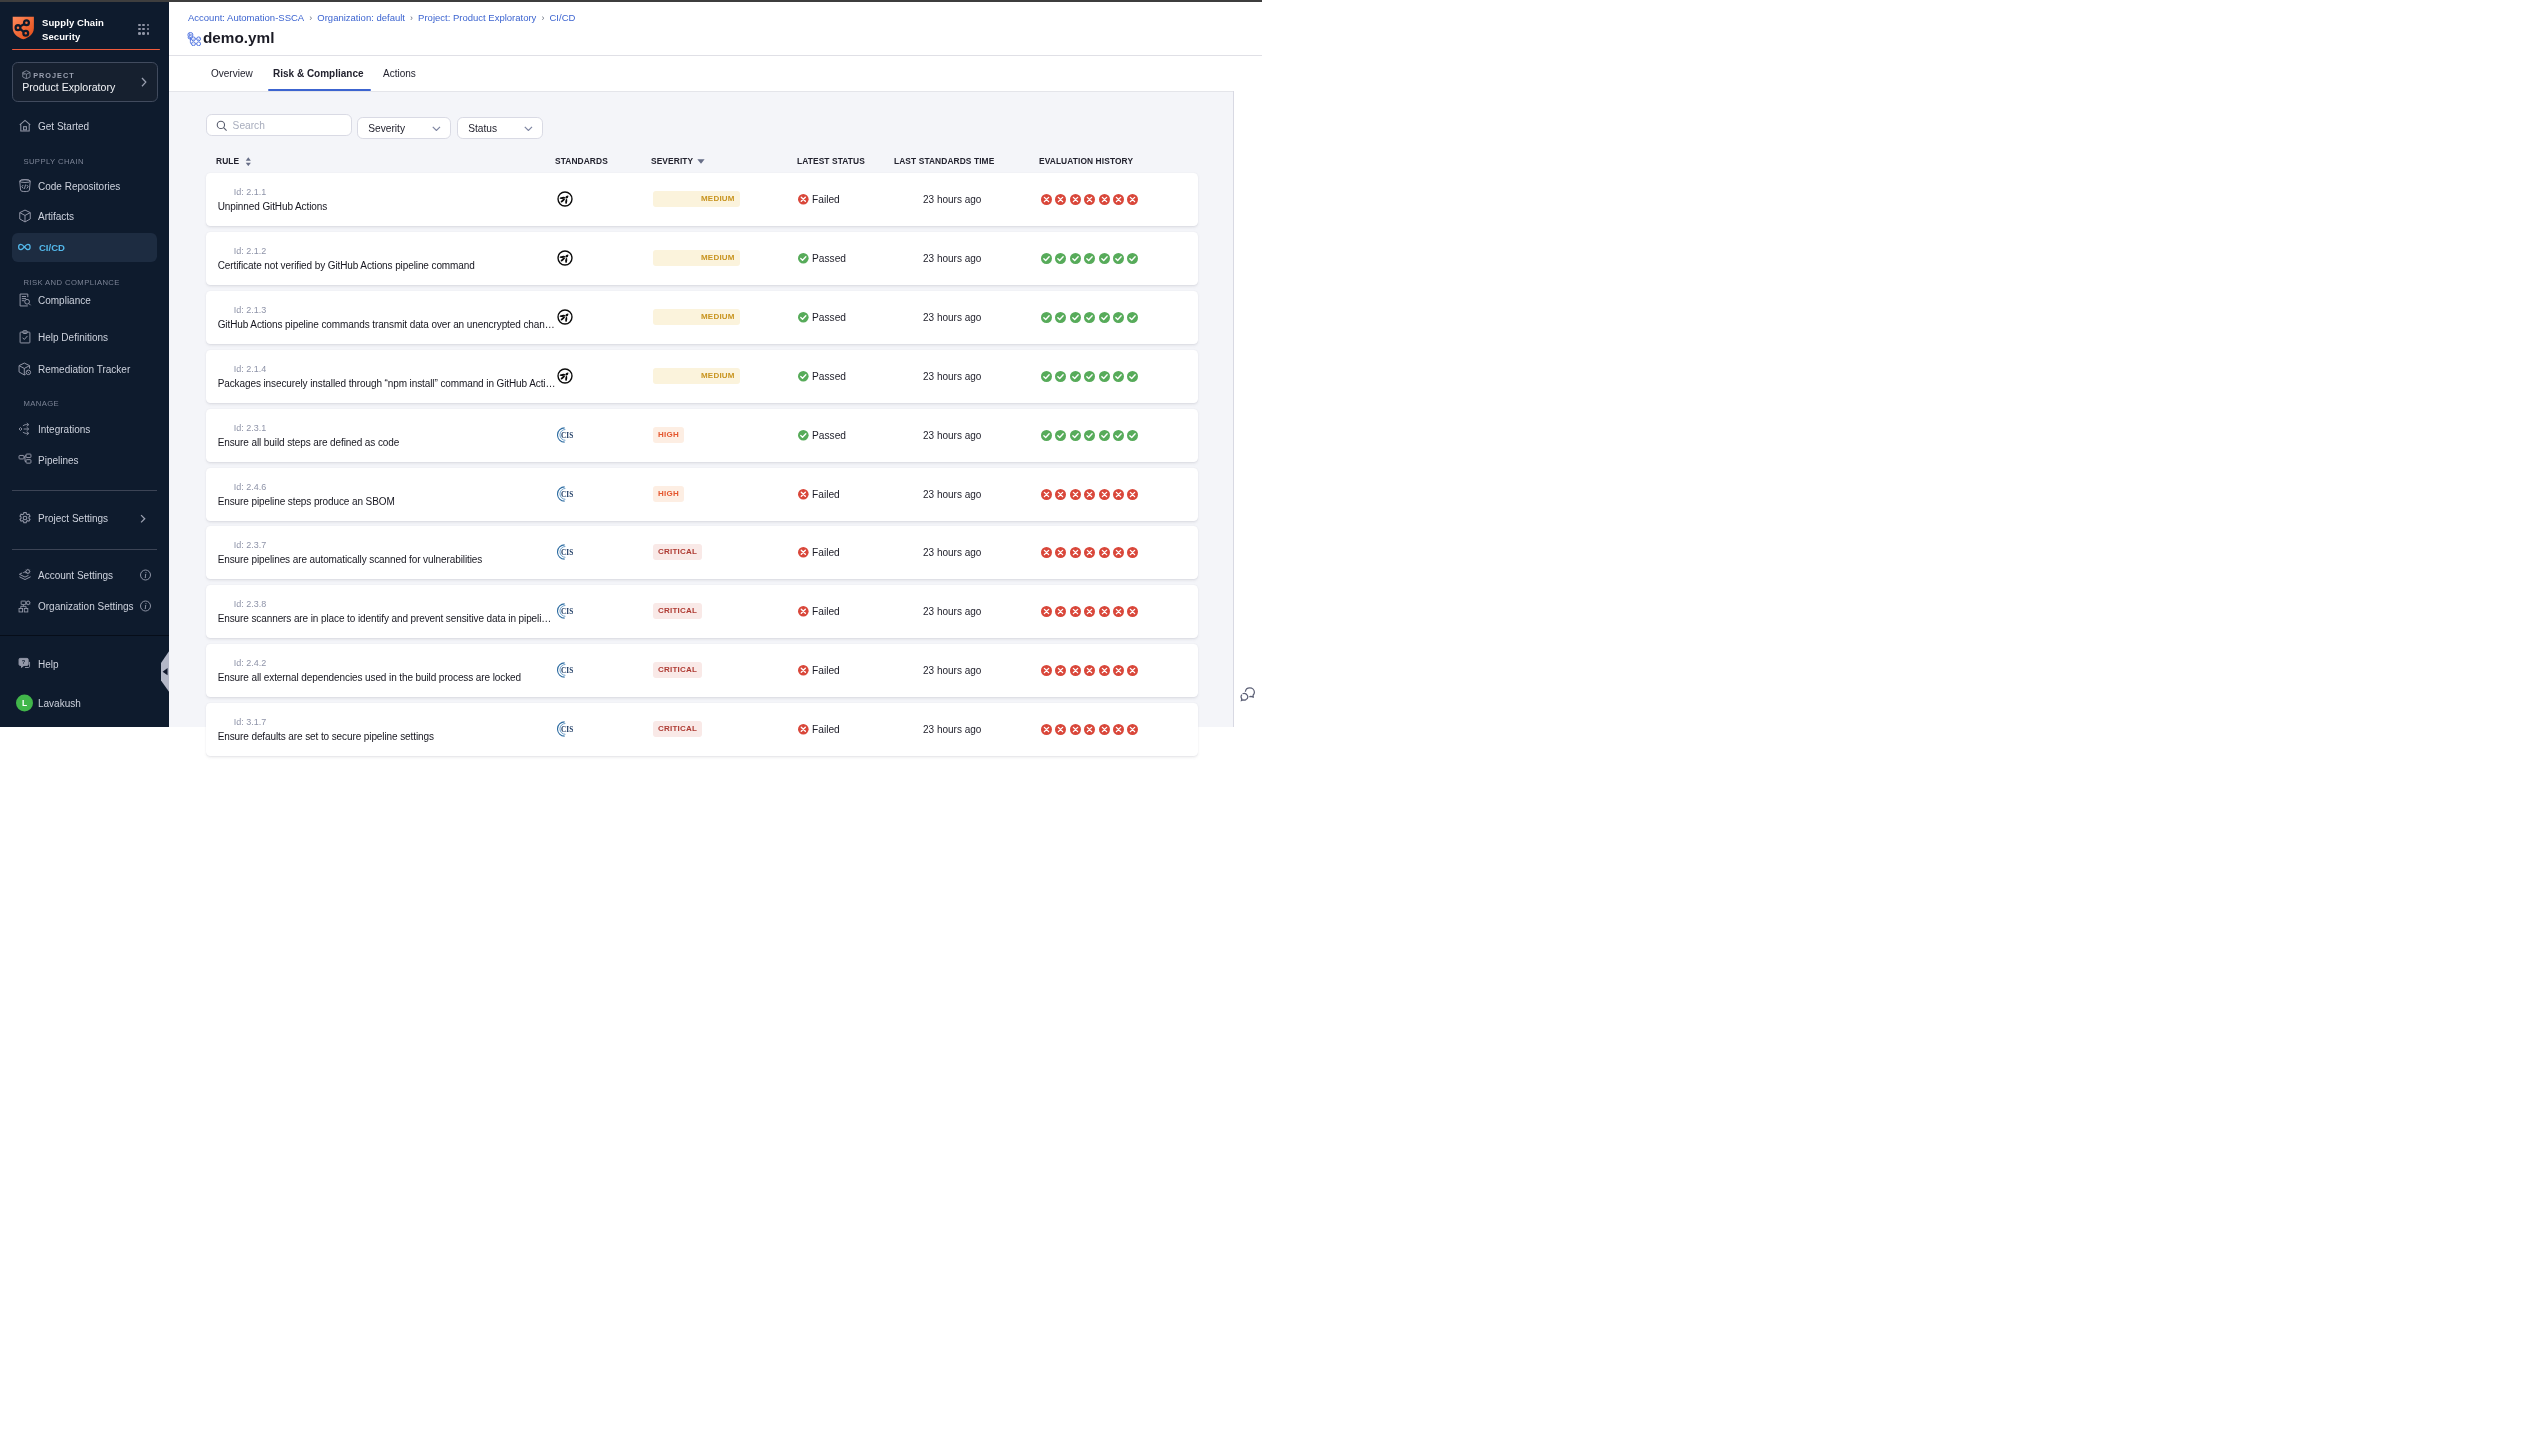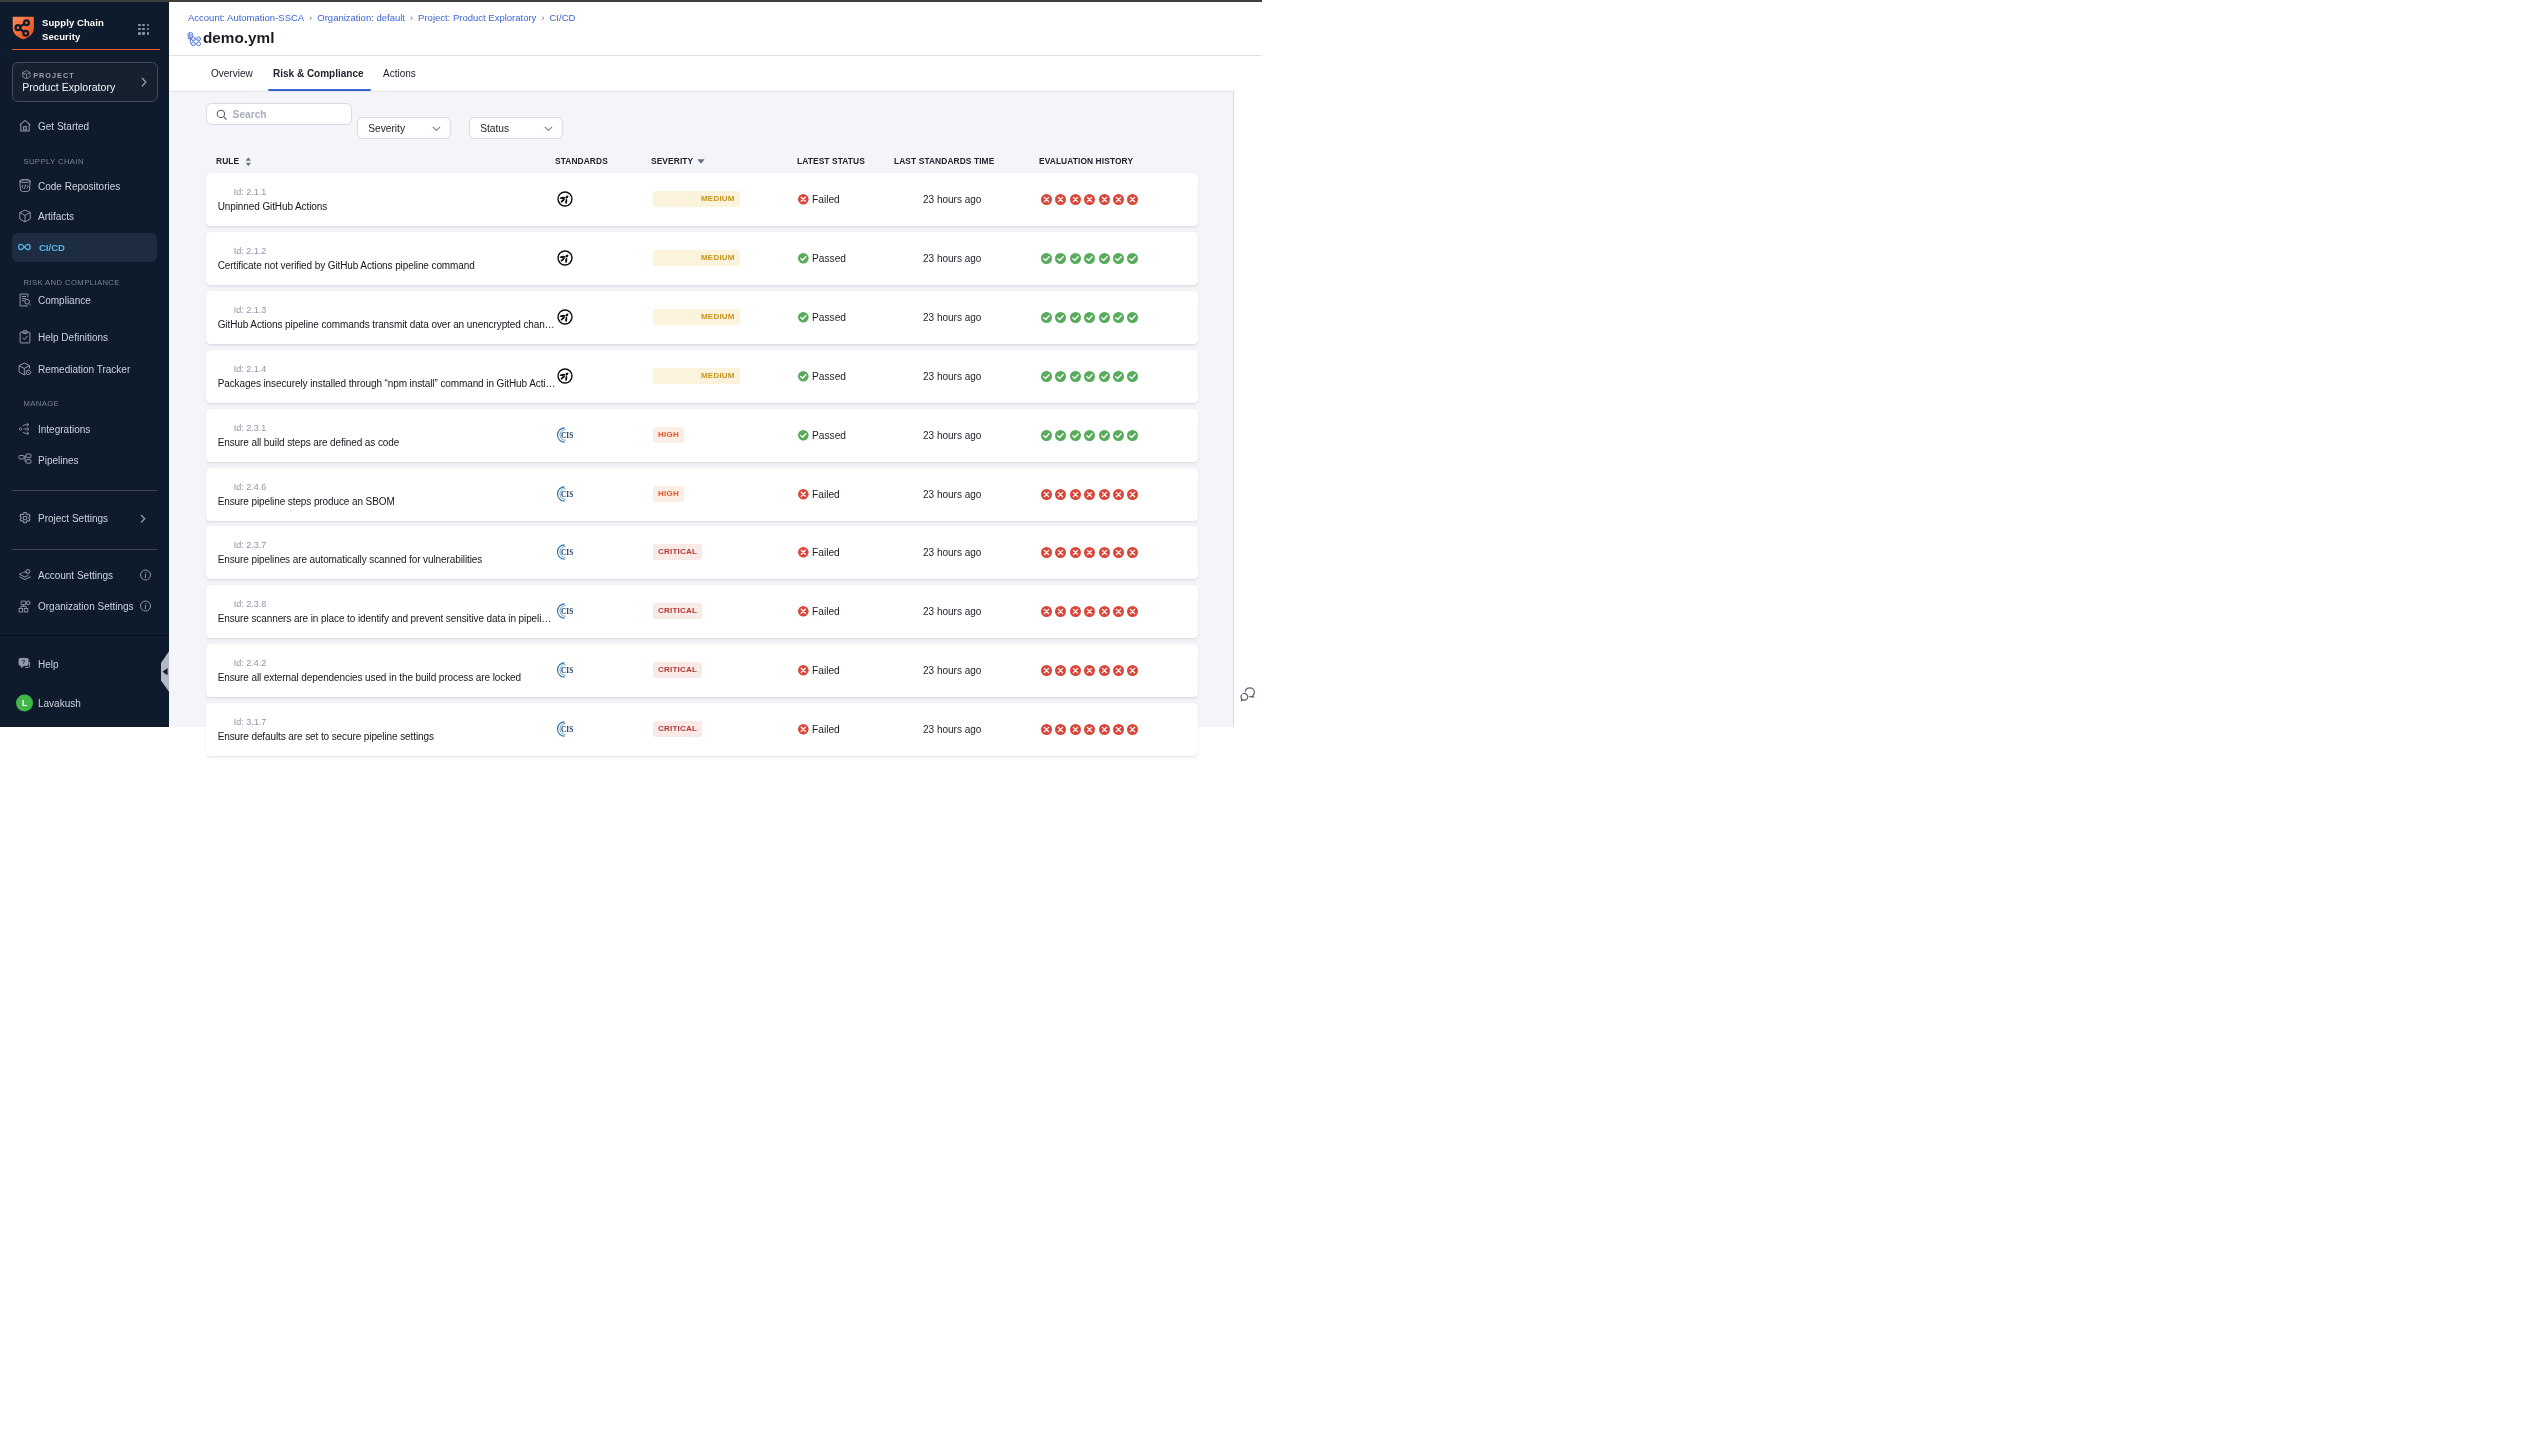--- a/index.html
+++ b/index.html
@@ -37,21 +37,21 @@
 .pagetitle { position:absolute; left:34px; top:27px; font-size:15.3px; font-weight:bold; color:#1b1b25; }
 .pipe-ic { position:absolute; left:17.5px; top:30px; }
 .hdr-div { position:absolute; left:0; top:53px; width:1093px; height:0.7px; background:#e0e0e6; }
 .tab { position:absolute; top:12.4px; font-size:10px; color:#22222e; }
 .tabs-wrap { position:absolute; left:0; top:54px; width:1093px; height:37px; }
 .tab-underline { position:absolute; left:99px; top:33px; width:103px; height:2.2px; background:#3c64d0; border-radius:1.5px; }
 
 
 #content { position:absolute; left:169px; top:89px; width:1064px; height:636px; background:#f4f5f9; border-top:0.7px solid #e4e5ea; }
 #rightstrip { position:absolute; left:1233px; top:89px; width:29px; height:636px; background:#fff; border-left:0.7px solid #d8d9e3; }
-.searchbox { position:absolute; left:37px; top:11px; width:146px; height:22px; background:#fff; border:0.7px solid #d9dae4; border-radius:5.8px;font-weight:bold; }
+.searchbox { position:absolute; left:37px; top:22px; width:146px; height:22px; background:#fff; border:0.7px solid #d9dae4; border-radius:5.8px; }
 .searchbox .ph { position:absolute; left:25.6px; top:5.1px; font-size:10.2px; color:#a8adbd; }
 .selbox { position:absolute; top:25px; height:22px; background:#fff; border:0.7px solid #d9dae4; border-radius:5.8px; }
 .selbox .lbl { position:absolute; left:10.2px; top:5.1px; font-size:10.2px; color:#22222e; }
 .thead { position:absolute; top:64px; font-size:8.4px; font-weight:bold; color:#22222e; letter-spacing:0.1px; white-space:nowrap; }
 .row { position:absolute; left:37px; width:992px; height:53px; background:#fff; border-radius:4.4px; box-shadow:0 0.7px 1.5px rgba(40,41,61,.06), 0 1.5px 2.9px rgba(96,97,112,.08); }
 .row .rid { position:absolute; left:11.7px; top:14.2px; font-size:9px; color:#8e93a8;margin-left:16px; }
 .row .rname { position:absolute; left:11.7px; top:28.5px; font-size:10px; letter-spacing:-0.1px; color:#16161f; white-space:nowrap; overflow:hidden; text-overflow:ellipsis; max-width:339px; }
 .row .stdic { position:absolute; left:351px; top:18.6px; width:16px; height:16px; }
 .sev { position:absolute; left:447px; top:18.6px; height:16px; border-radius:2.9px; font-size:8px; font-weight:bold; letter-spacing:0.2px; line-height:16px; padding:0 5.1px; }
 .sev.med { background:#fbf3dc; color:#c8941f;padding-left:48px; }
@@ -262,21 +262,21 @@
           <path d="M10.4 10.4 L14.5 14.5"></path>
         </svg>
       <div class="ph">Search</div>
     </div>
     <div class="selbox" style="left:188px;width:94px">
       <div class="lbl">Severity</div>
       <svg style="position:absolute;right:9.5px;top:8px" width="8.8" height="5.8" viewBox="0 0 12 8" fill="none" stroke="#7d84a0" stroke-width="1.6">
           <path d="M1 1.2 L6 6.2 L11 1.2"></path>
         </svg>
     </div>
-    <div class="selbox" style="left:300px;width:94px">
+    <div class="selbox" style="left:288px;width:86px">
       <div class="lbl">Status</div>
       <svg style="position:absolute;right:9.5px;top:8px" width="8.8" height="5.8" viewBox="0 0 12 8" fill="none" stroke="#7d84a0" stroke-width="1.6">
           <path d="M1 1.2 L6 6.2 L11 1.2"></path>
         </svg>
     </div>
     <div class="thead" style="left:47px">RULE</div>
     <svg class="thead" style="left:76px;top:65px" width="6.6" height="9.5" viewBox="0 0 9 13">
         <path d="M4.5 0.5 L8 5 H1 Z" fill="#676e87"></path>
         <path d="M4.5 12.5 L8 8 H1 Z" fill="#676e87"></path>
       </svg>

